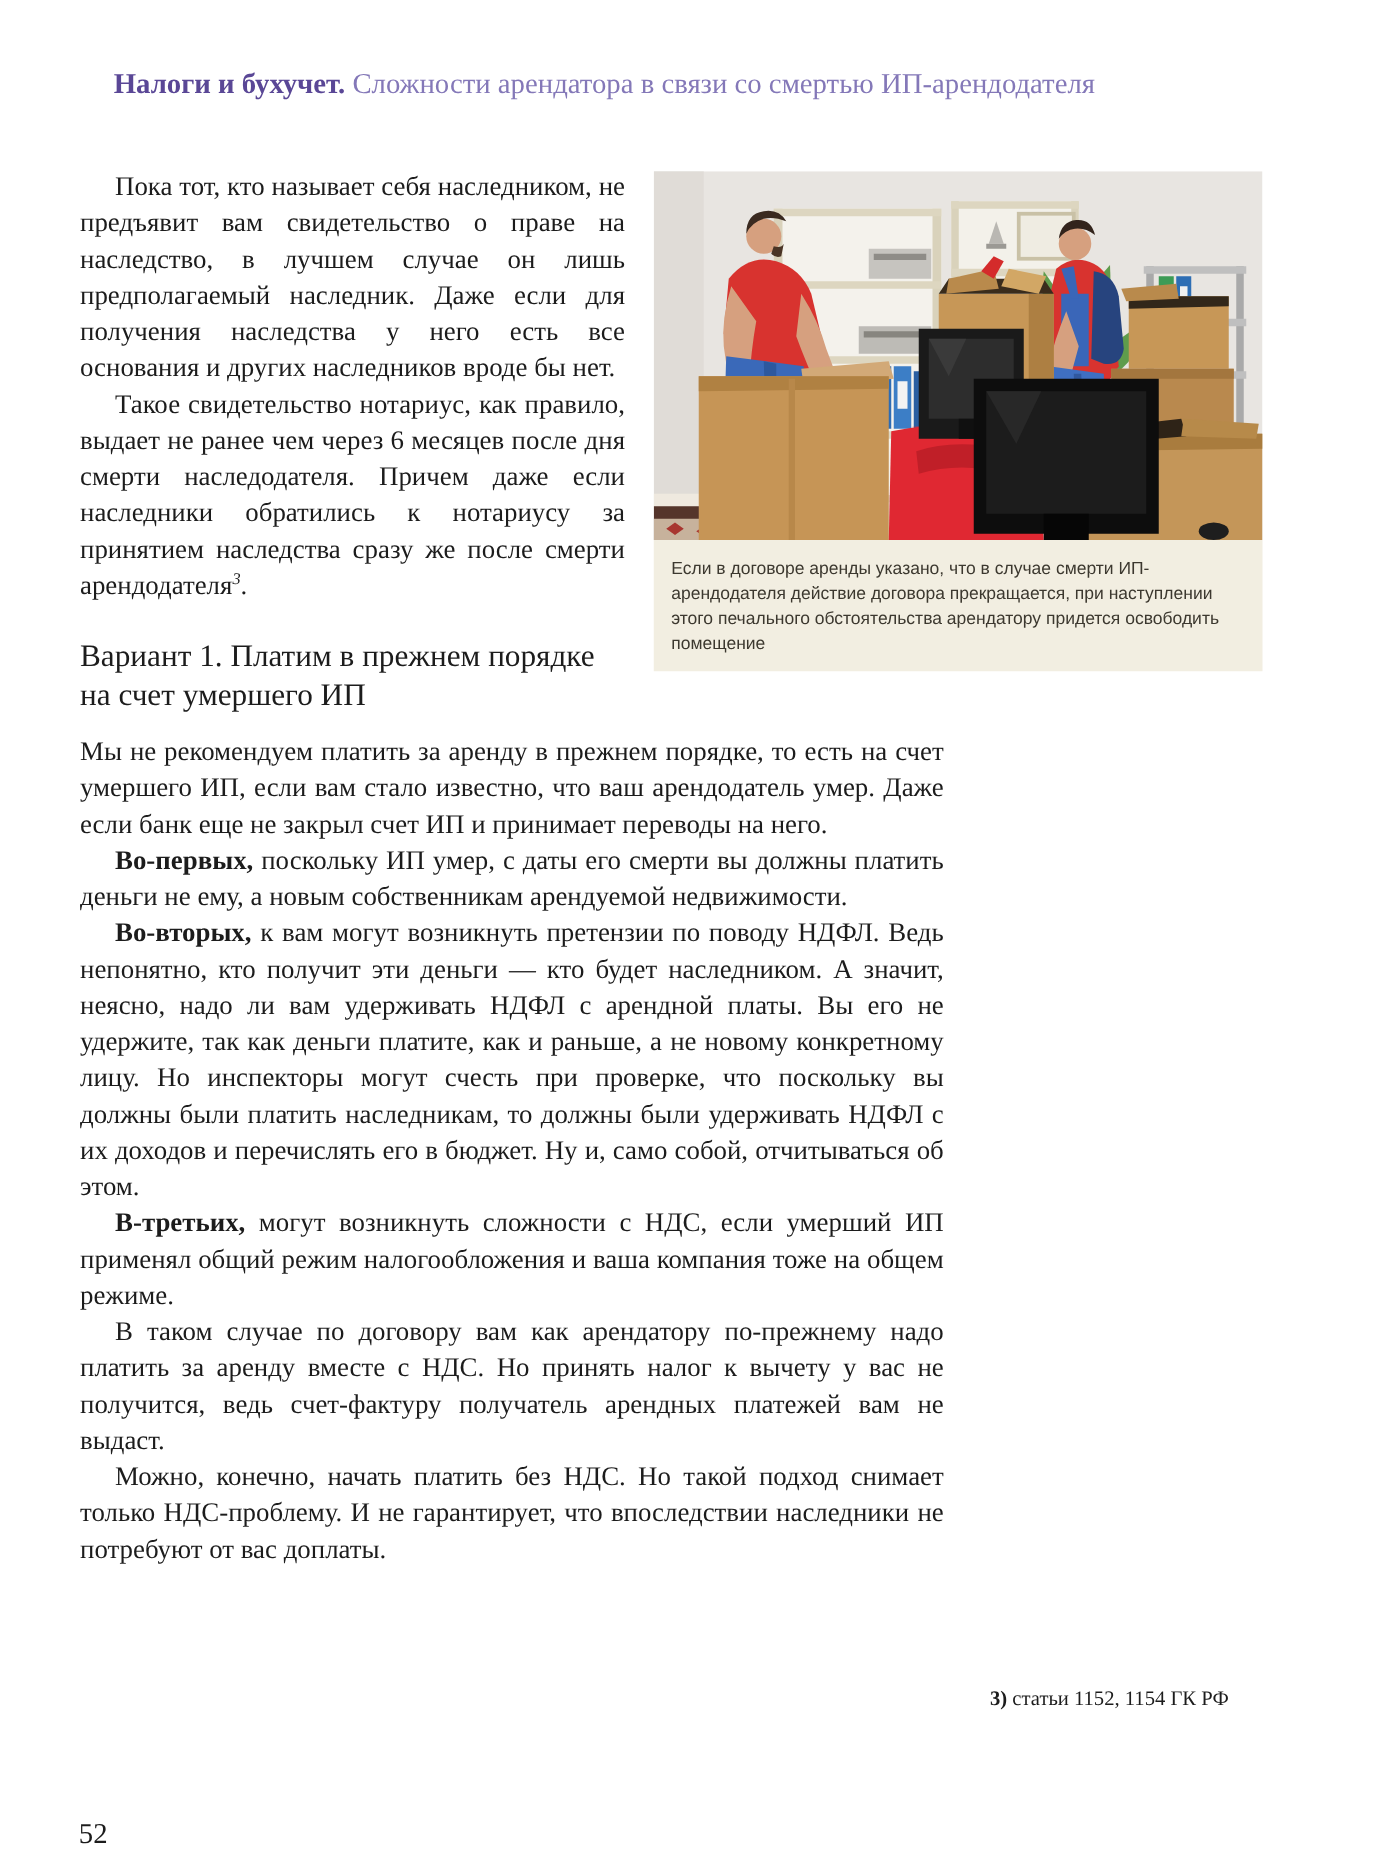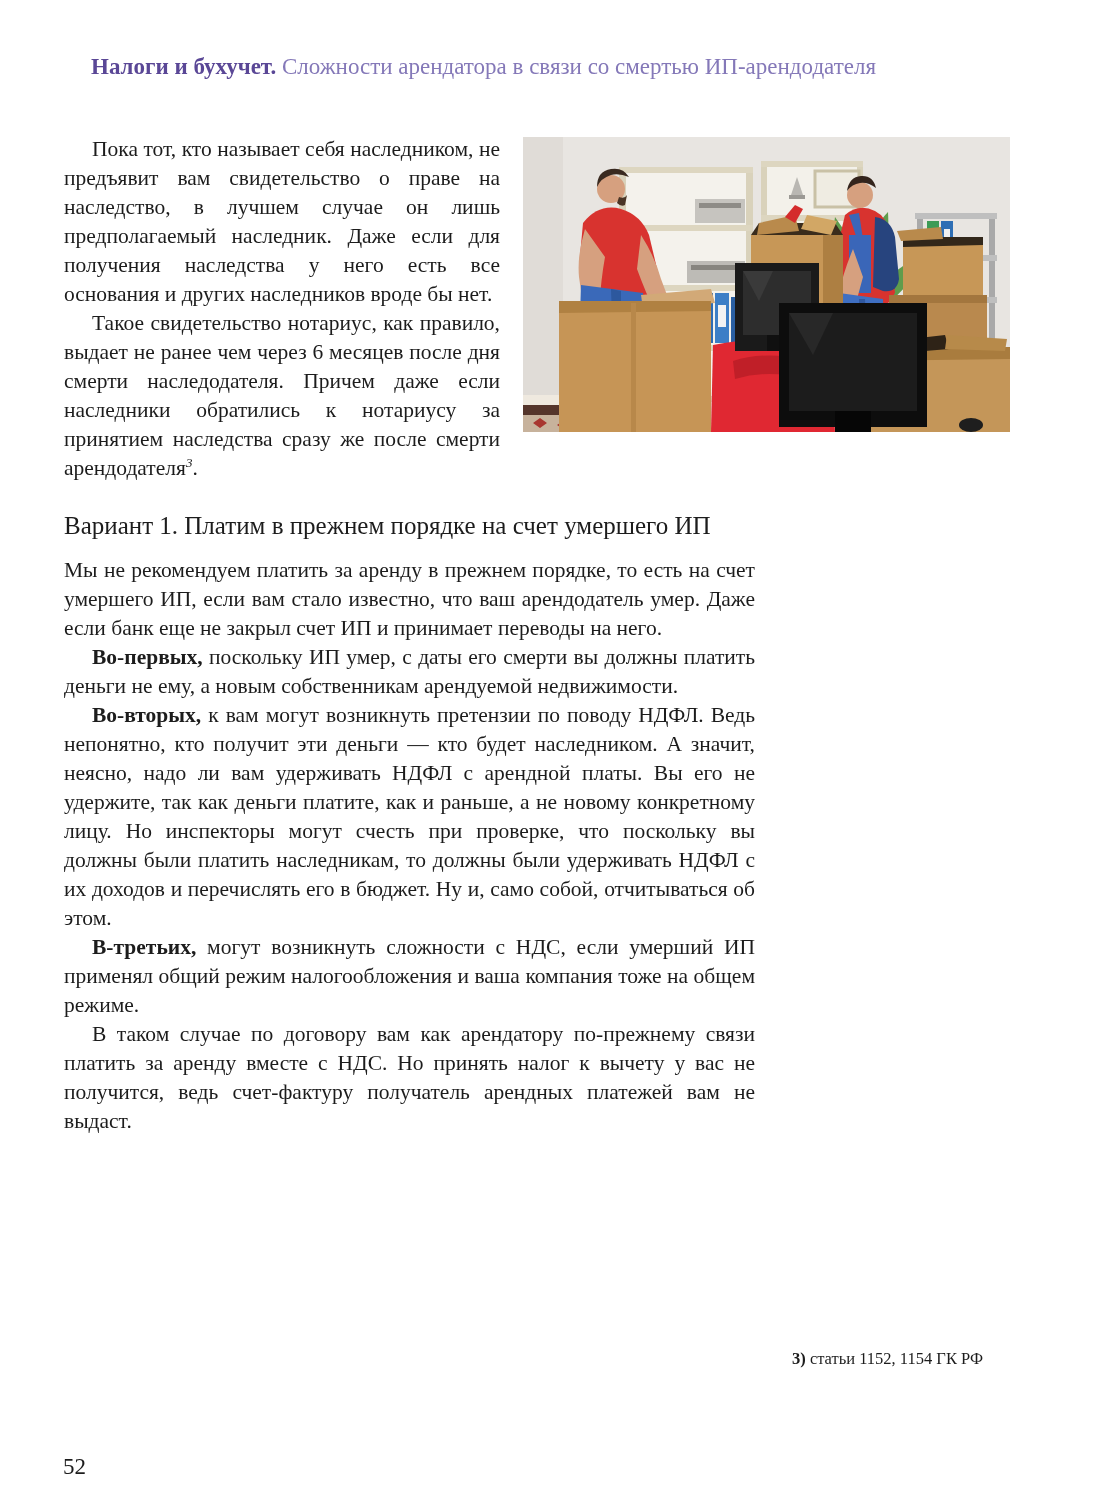--- a/index.html
+++ b/index.html
@@ -181,32 +181,34 @@
         <path d="M336 210 l151 0 0 12 -151 2z" fill="#a97c3e"></path>
         <path d="M352 206 l70 -8 4 14 -72 6z" fill="#2e2317"></path>
         <path d="M424 198 l60 4 -2 12 -60 -2z" fill="#b78a4a"></path>
 
         <rect x="256" y="166" width="148" height="124" fill="#0d0d0d"></rect>
         <rect x="266" y="176" width="128" height="98" fill="#1c1c1c"></rect>
         <path d="M266 176 l44 0 -20 42z" fill="#282828"></path>
         <rect x="312" y="274" width="36" height="21" fill="#060606"></rect>
         <ellipse cx="448" cy="288" rx="12" ry="7" fill="#1e1e1e"></ellipse>
       </svg>
+      <figcaption class="caption">Если в договоре аренды указано, что в случае смерти ИП-арендодателя действие договора прекращается, при наступлении этого печального обстоятельства арендатору придется освободить помещение</figcaption>
     </figure>
 
     <p><span>Пока тот, кто называет себя наследником, не предъявит вам свидетельство о праве на наследство, в лучшем случае он лишь предполагаемый наследник. Даже если для получения наследства у него есть все основания и других наследников вроде бы нет.</span></p>
     <p><span>Такое свидетельство нотариус, как правило, выдает не ранее чем через 6 месяцев после дня смерти наследодателя. Причем даже если наследники обратились к нотариусу за принятием наследства сразу же после смерти арендодателя</span><sup>3</sup><span>.</span></p>
 
     <h2 class="section">Вариант 1. Платим в прежнем порядке на счет умершего ИП</h2>
 
     <p class="no-indent"><b></b><span>Мы не рекомендуем платить за аренду в прежнем порядке, то есть на счет умершего ИП, если вам стало известно, что ваш арендодатель умер. Даже если банк еще не закрыл счет ИП и принимает переводы на него.</span></p>
     <p><b>Во-первых,</b><span> поскольку ИП умер, с даты его смерти вы должны платить деньги не ему, а новым собственникам арендуемой недвижимости.</span></p>
     <p><b>Во-вторых,</b><span> к вам могут возникнуть претензии по поводу НДФЛ. Ведь непонятно, кто получит эти деньги — кто будет наследником. А значит, неясно, надо ли вам удерживать НДФЛ с арендной платы. Вы его не удержите, так как деньги платите, как и раньше, а не новому конкретному лицу. Но инспекторы могут счесть при проверке, что поскольку вы должны были платить наследникам, то должны были удерживать НДФЛ с их доходов и перечислять его в бюджет. Ну и, само собой, отчитываться об этом.</span></p>
     <p><b>В-третьих,</b><span> могут возникнуть сложности с НДС, если умерший ИП применял общий режим налогообложения и ваша компания тоже на общем режиме.</span></p>
-    <p><b></b><span>В таком случае по договору вам как арендатору по-прежнему связи платить за аренду вместе с НДС. Но принять налог к вычету у вас не получится, ведь счет-фактуру получатель арендных платежей вам не выдаст.</span></p>
+    <p><b></b><span>В таком случае по договору вам как арендатору по-прежнему надо платить за аренду вместе с НДС. Но принять налог к вычету у вас не получится, ведь счет-фактуру получатель арендных платежей вам не выдаст.</span></p>
+    <p><b></b><span>Можно, конечно, начать платить без НДС. Но такой подход снимает только НДС-проблему. И не гарантирует, что впоследствии наследники не потребуют от вас доплаты.</span></p>
   </div>
 
   <div class="footnote">
     <span class="fn-marker">3)</span><span> статьи 1152, 1154 ГК РФ</span>
   </div>
 
   <div class="pageno">52</div>
 
 </div>
 

